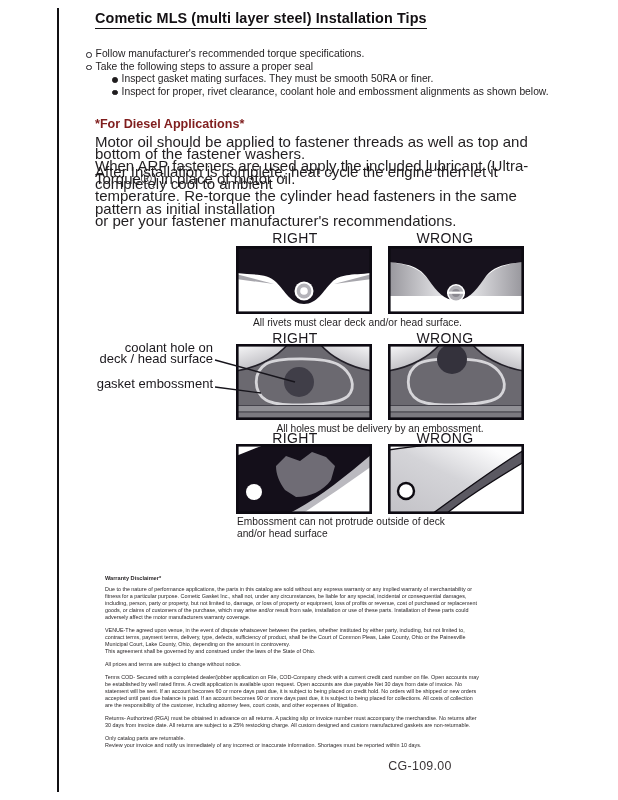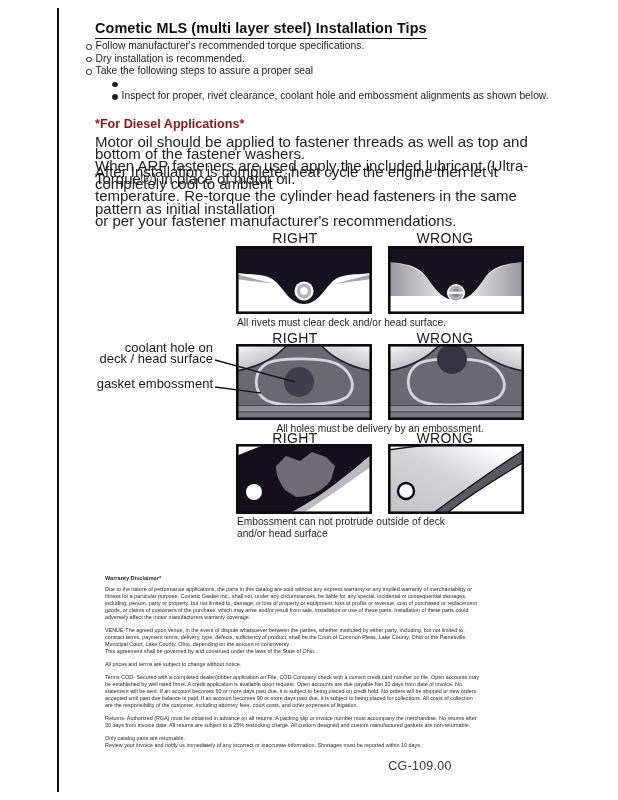--- a/index.html
+++ b/index.html
@@ -5,24 +5,24 @@
   html,body{margin:0;padding:0;background:#ffffff;}
   #page{
     position:relative;width:618px;height:800px;background:#ffffff;overflow:hidden;
     font-family:"Liberation Sans","DejaVu Sans",sans-serif;color:#1f1c1e;
   }
   .abs{position:absolute;}
   .lines{white-space:pre-line;}
   
   #edge-rule{left:57px;top:8px;width:2px;height:784px;background:#111013;}
   
-  #title{left:95px;top:20px;font-size:14.4px;font-weight:bold;color:#141114;
+  #title{left:95px;top:10px;font-size:14.4px;font-weight:bold;color:#141114;
          border-bottom:1.6px solid #141114;padding-bottom:2px;letter-spacing:.1px;}
   
-  #tips{left:86px;top:40px;font-size:10.3px;color:#1f1c1e;text-align:right;}
+  #tips{left:86px;top:48px;font-size:10.3px;color:#1f1c1e;text-align:right;}
   .brow{display:flex;align-items:flex-start;height:12.5px;line-height:12.5px;}
   .brow .mk{flex:0 0 auto;width:3.6px;height:3.6px;border-radius:50%;margin:4px 4px 0 0;}
   .mk.open{border:1px solid #262328;background:#fff;}
   .mk.fill{background:#1f1c1e;border:1px solid #1f1c1e;}
   .brow.sub{margin-left:26px;}
   
   #diesel-h{left:95px;top:117px;font-size:12.6px;font-weight:bold;color:#7f1d1d;}
   .bodypara{left:95px;width:452px;font-size:15px;line-height:12.2px;color:#211e20;}
   #para1{top:136px;}
   #para2{top:166px;}
@@ -50,28 +50,25 @@
 
   <div id="title" class="abs">Cometic MLS (multi layer steel) Installation Tips</div>
 
   <div id="tips" class="abs">
     <div class="brow">
       <span class="mk open"></span>
       <span>Follow manufacturer's recommended torque specifications.</span>
     </div>
     <div class="brow">
       <span class="mk open"></span>
-      <span>Dry installation is recommended.</span>
-    </div>
-    <div class="brow">
-      <span class="mk open"></span>
       <span>Take the following steps to assure a proper seal</span>
     </div>
     <div class="brow sub">
       <span class="mk fill"></span>
+      <span>Inspect gasket mating surfaces.  They must be smooth 50RA or finer.</span>
     </div>
     <div class="brow sub">
       <span class="mk fill"></span>
       <span>Inspect for proper, rivet clearance, coolant hole and embossment alignments as shown below.</span>
     </div>
   </div>
 
   <div id="diesel-h" class="abs">*For Diesel Applications*</div>
   <div id="para1" class="abs bodypara lines">Motor oil should be applied to fastener threads as well as top and bottom of the fastener washers.
 When ARP fasteners are used apply the included lubricant (Ultra-Torque®) in place of motor oil.</div>
@@ -107,21 +104,21 @@
     <path d="M0,16 C18,18 30,21 40,33 C45,40 49,45 54,49 L54,50 L0,50 Z" fill="url(#gL)"></path>
     <path d="M136,16 C118,18 106,21 96,33 C91,40 87,45 82,49 L82,50 L136,50 Z" fill="url(#gR)"></path>
     <rect x="0" y="50" width="136" height="18" fill="#ffffff"></rect>
     <path d="M0,0 H136 V16 C114,18 104,21 96,33 C86,47 80,54 68,54 C56,54 50,47 40,33 C32,21 22,18 0,16 Z" fill="#17121d"></path>
     <circle cx="68" cy="47" r="9" fill="#ffffff"></circle>
     <circle cx="68" cy="47" r="7.4" fill="#b0afb5"></circle>
     <circle cx="68" cy="47" r="4" fill="#8b8991"></circle>
     <rect x="59" y="45.6" width="18" height="2.2" fill="#ffffff"></rect>
     <rect x="1.3" y="1.3" width="133.4" height="65.4" fill="none" stroke="#0d0a12" stroke-width="2.6"></rect>
   </svg>
-  <div class="abs dcap" style="left:237px;top:317px">All rivets must clear deck and/or head surface.</div>
+  <div class="abs dcap" style="left:253px;top:317px">All rivets must clear deck and/or head surface.</div>
 
   <div class="abs dlabel" style="left:227px;top:330px">RIGHT</div>
   <div class="abs dlabel" style="left:377px;top:330px">WRONG</div>
 
   <svg class="dimg" style="left:236px;top:344px" width="136" height="76" viewBox="0 0 136 76">
     <defs>
       <linearGradient id="cTL" x1="0" y1="0" x2="0.6" y2="1">
         <stop offset="0" stop-color="#fbfbfc"></stop>
           <stop offset="1" stop-color="#b2b1b7"></stop>
       </linearGradient>

